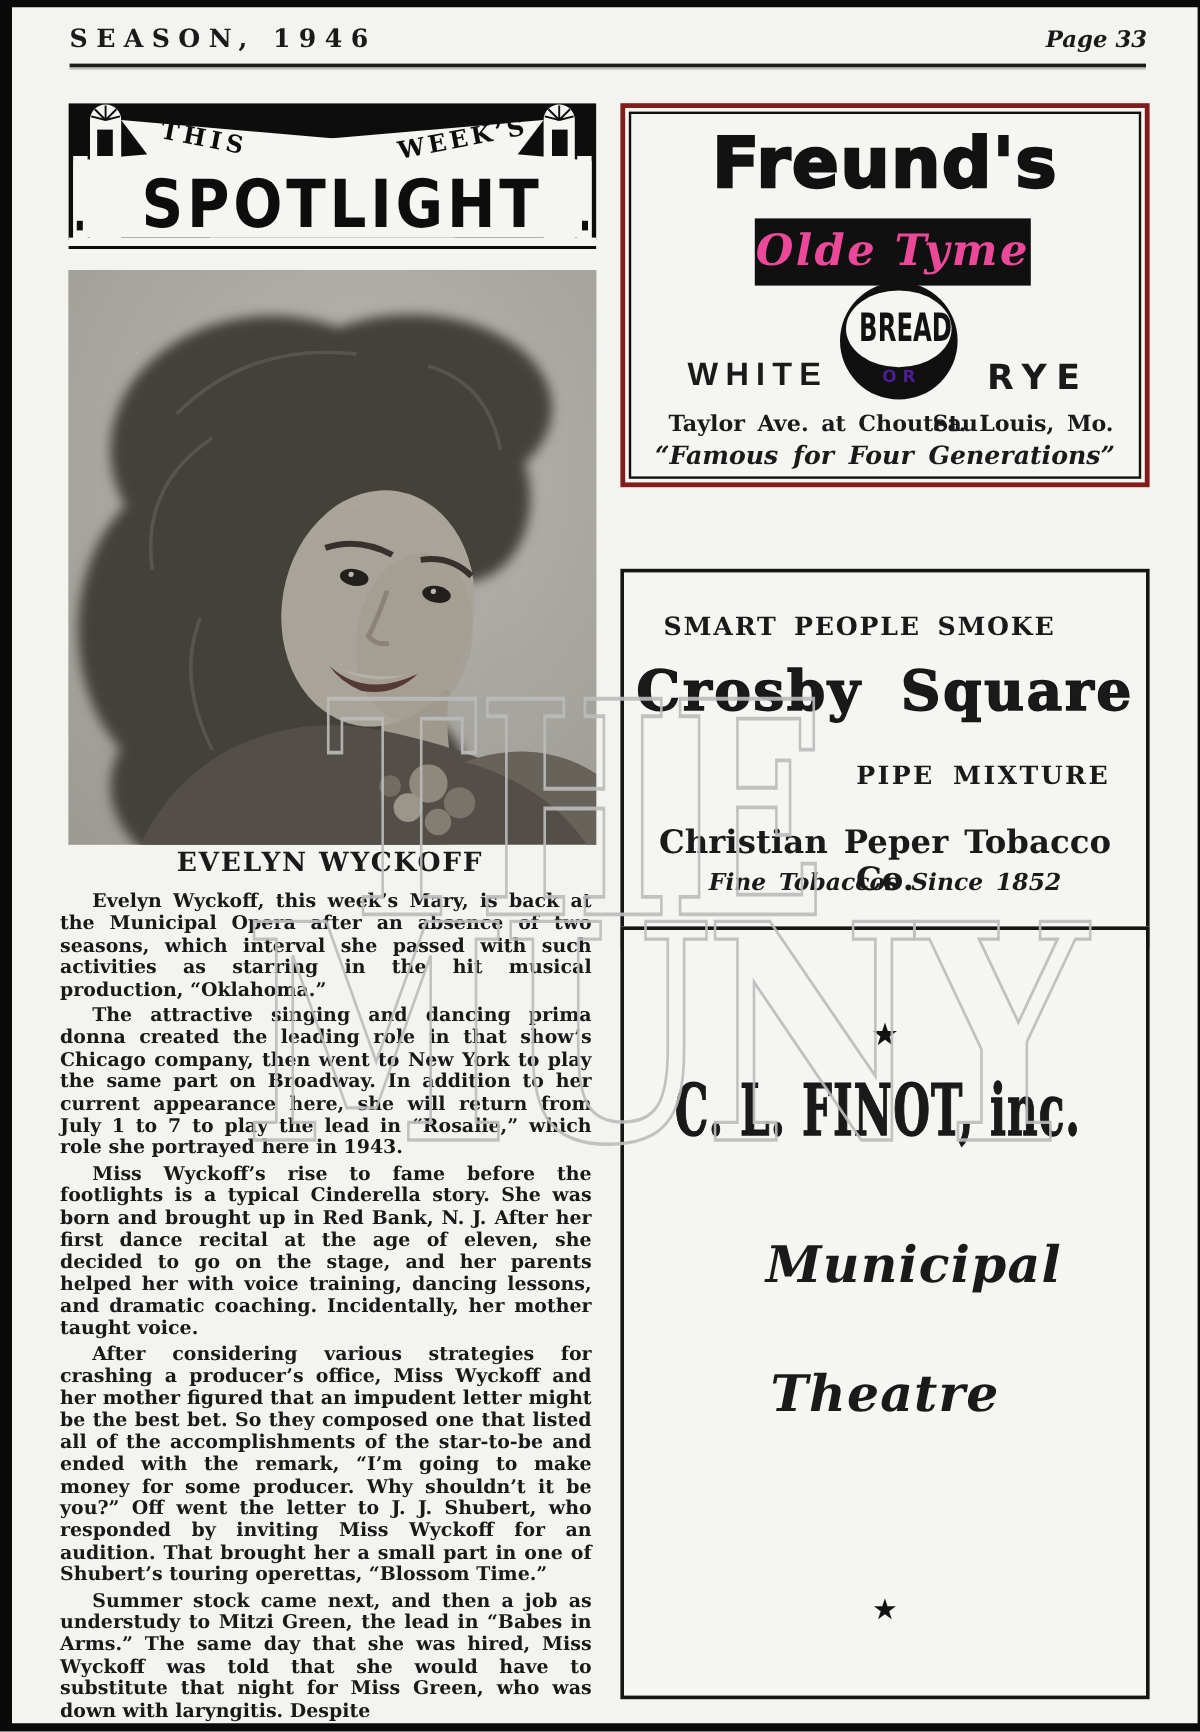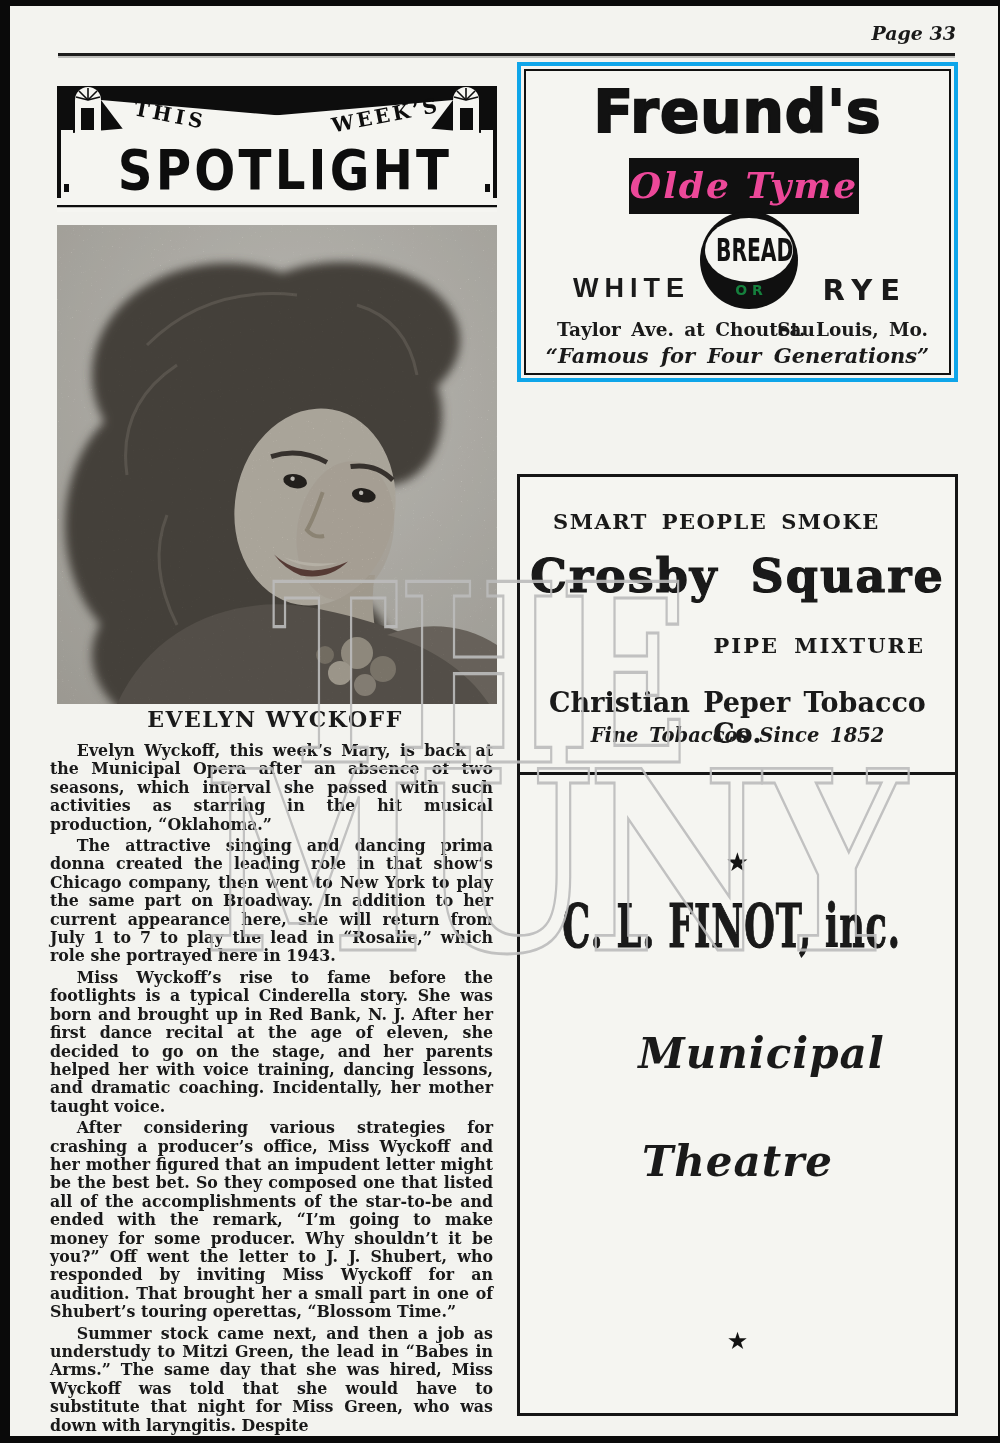--- a/index.html
+++ b/index.html
@@ -22,34 +22,34 @@
   .art-title{left:40px; top:700px; width:450px; text-align:center;
              font-size:22px; font-weight:700; letter-spacing:1.5px;}
   .article{left:40px; top:736px; width:443px;}
   .article p{margin:0 0 3px 0; font-size:15.8px; line-height:18.4px; font-weight:700;
              text-align:justify; text-indent:1.7em; color:#191919;}
   .continued{margin-top:2px; text-align:center; font-size:18.5px;
              font-weight:700; font-style:italic; text-indent:0 !important;}
   
   .ad{box-sizing:border-box; background:#f5f5f1;}
   
-  .ad-freunds{left:507px; top:56px; width:441px; height:320px; border:4px solid #0ea5e9;}
+  .ad-freunds{left:507px; top:80px; width:441px; height:320px; border:4px solid #7f1d1d;}
   .freunds-inner{position:absolute; inset:3px; border:2px solid #101010; pointer-events:none;}
   .freunds-brand{left:0; right:0; top:12px; text-align:center;
       font-family:"DejaVu Sans","Liberation Sans",sans-serif; font-weight:700;
       font-size:58px; letter-spacing:1px; -webkit-text-stroke:2px #121212; color:#121212;}
   .olde-bar{left:108px; top:92px; width:230px; height:56px; background:#101010;
       color:#ec4899; text-align:center; line-height:54px; font-size:36px;
       font-weight:700; font-style:italic; letter-spacing:2px;}
   .bread-outer{left:179px; top:145px; width:98px; height:98px; border-radius:50%; background:#101010;}
   .bread-inner{left:184px; top:152px; width:88px; height:64px; border-radius:50%; background:#f5f5f1;
       display:flex; align-items:center; justify-content:flex-start;}
   .bread-word{font-family:"DejaVu Sans","Liberation Sans",sans-serif; font-weight:700;
       font-size:26px; transform:scale(.78,1.25); letter-spacing:0; color:#121212;}
-  .bread-or{left:179px; top:216px; width:98px; text-align:center; color:#15803d;
+  .bread-or{left:179px; top:216px; width:98px; text-align:center; color:#4c1d95;
       font-family:"DejaVu Sans","Liberation Sans",sans-serif; font-weight:700;
       font-size:14px; letter-spacing:5px; text-indent:5px;}
   .freunds-white{left:52px; top:207px; font-family:Liberation Sans, sans-serif;
       font-weight:700; font-size:27px; letter-spacing:6px;}
   .freunds-rye{right:46px; top:207px; font-family:"DejaVu Sans","Liberation Sans",sans-serif;
       font-weight:700; font-size:29px; letter-spacing:8px;}
   .freunds-addr-l{left:36px; top:253px; font-size:18.5px; font-weight:700; word-spacing:4px;}
   .freunds-addr-r{right:26px; top:253px; font-size:18.5px; font-weight:700; word-spacing:4px;}
   .freunds-slogan{left:0; right:0; top:277px; text-align:center; font-size:21px;
       font-weight:700; font-style:italic; word-spacing:5px;}
@@ -75,20 +75,21 @@
   
   .watermark{left:0; top:0; width:988px; height:1430px; pointer-events:none; z-index:40; opacity:.9;}
   .wm-text{font-family:"DejaVu Serif","Liberation Serif",serif; font-weight:700;
       fill:none; stroke:#bcbcbc; stroke-width:2.2px; text-anchor:middle;}
 </style>
 </head>
 <body>
 
 <div class="page">
 
+  <div class="abs hd-season">SEASON, 1946</div>
   <div class="abs hd-pageno">Page 33</div>
   <div class="abs hd-rule"></div>
 
   <svg class="abs banner" viewBox="0 0 440 126">
     <rect x="0" y="0" width="440" height="114" fill="#0d0d0d"></rect>
 
     <polygon points="44,14 436,48 436,112 118,112" fill="#f5f5f1"></polygon>
     <polygon points="396,14 4,48 4,112 322,112" fill="#f5f5f1"></polygon>
 
     <rect x="0" y="112" width="440" height="7" fill="#f5f5f1"></rect>

